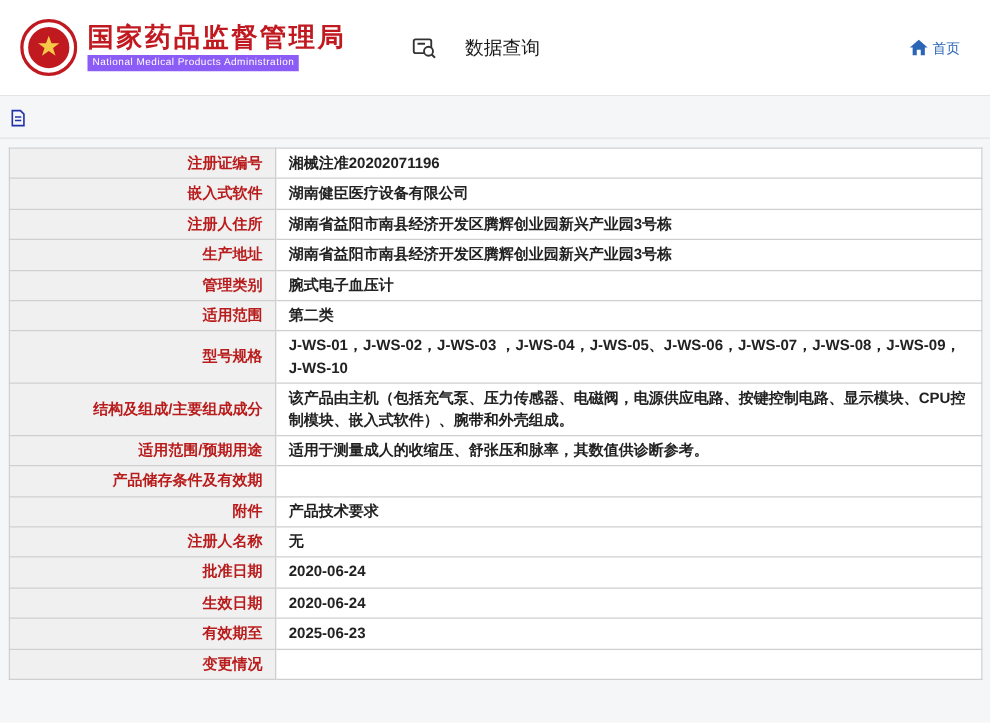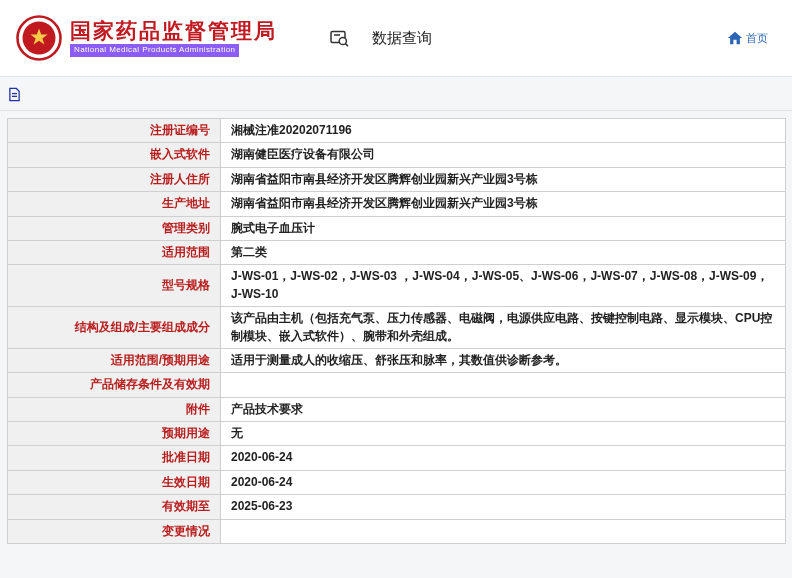--- a/index.html
+++ b/index.html
@@ -197,21 +197,21 @@
         </tr>
         <tr>
           <td class="label">产品储存条件及有效期</td>
           <td class="value"></td>
         </tr>
         <tr>
           <td class="label">附件</td>
           <td class="value">产品技术要求</td>
         </tr>
         <tr>
-          <td class="label">预期用途</td>
+          <td class="label">注册人名称</td>
           <td class="value">无</td>
         </tr>
         <tr>
           <td class="label">批准日期</td>
           <td class="value">2020-06-24</td>
         </tr>
         <tr>
           <td class="label">生效日期</td>
           <td class="value">2020-06-24</td>
         </tr>

